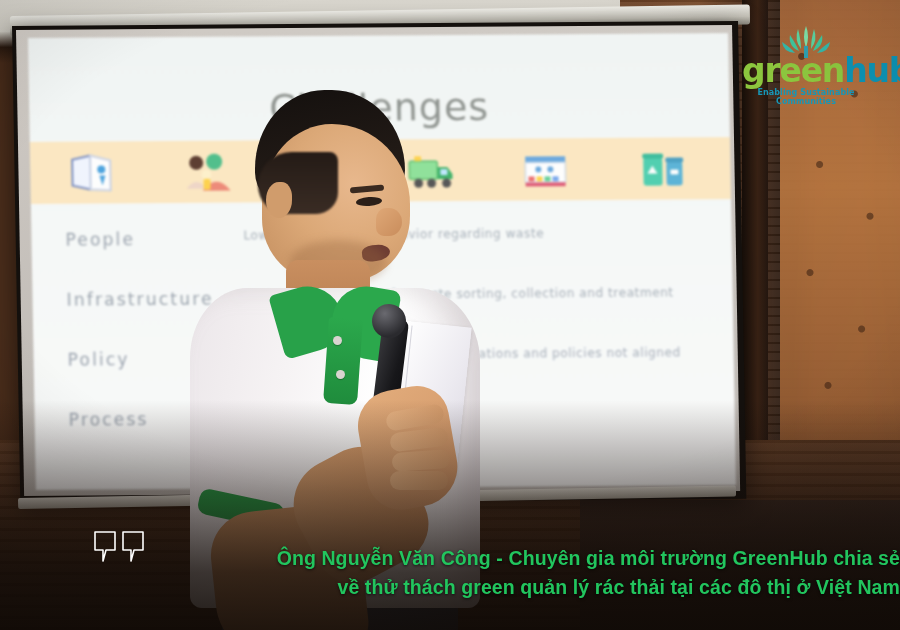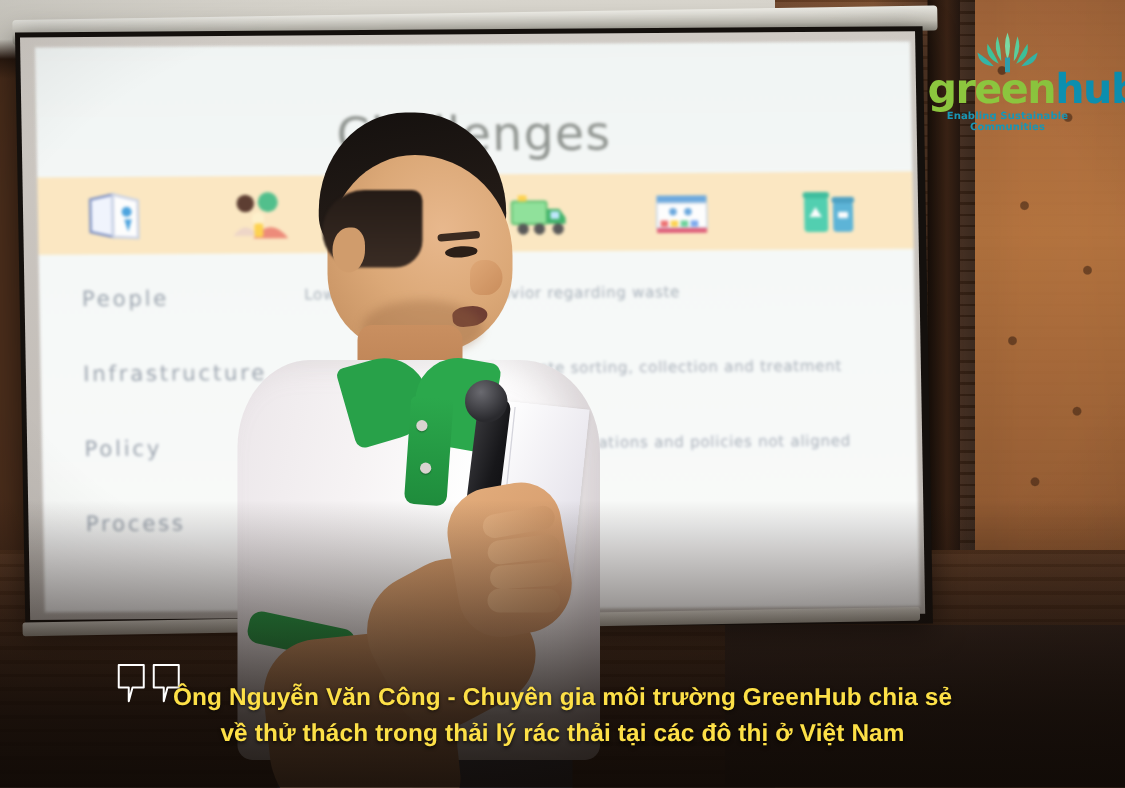--- a/index.html
+++ b/index.html
@@ -313,27 +313,28 @@
   .bottom-scrim {
     position:absolute; left:0; bottom:0; width:900px; height:230px;
     background:linear-gradient(180deg, rgba(20,12,8,0) 0%, rgba(20,12,8,.45) 40%, rgba(18,11,7,.80) 75%, rgba(16,10,6,.90) 100%);
     pointer-events:none;
   }
   .caption {
     position:absolute; left:0; bottom:28px; width:900px;
     text-align:center;
   }
   .caption-line {
-    color:#fde047;
+    color:#22c55e;
     font-size:19.5px;
     line-height:29px;
     font-weight:700;
     letter-spacing:.1px;
     font-family:"Liberation Sans", sans-serif;
     text-shadow:0 1px 3px rgba(0,0,0,.7);
+    text-align:right;
   }
   .quote-mark {
     position:absolute; left:92px; bottom:66px; width:56px; height:34px;
   }
 </style>
 </head>
 <body>
 
 <div id="stage">
 
@@ -485,16 +486,16 @@
 
   <div class="quote-mark">
     <svg viewBox="0 0 56 34" width="56" height="34">
       <path d="M3 2 h20 v18 h-9 l-3 11 v-11 h-8 Z" fill="none" stroke="#ffffff" stroke-width="1.6" stroke-linejoin="round"></path>
       <path d="M31 2 h20 v18 h-9 l-3 11 v-11 h-8 Z" fill="none" stroke="#ffffff" stroke-width="1.6" stroke-linejoin="round"></path>
     </svg>
   </div>
 
   <div class="caption">
     <div class="caption-line">Ông Nguyễn Văn Công - Chuyên gia môi trường GreenHub chia sẻ</div>
-    <div class="caption-line">về thử thách trong thải lý rác thải tại các đô thị ở Việt Nam</div>
+    <div class="caption-line">về thử thách green quản lý rác thải tại các đô thị ở Việt Nam</div>
   </div>
 
 </div>
 
 </body></html>

